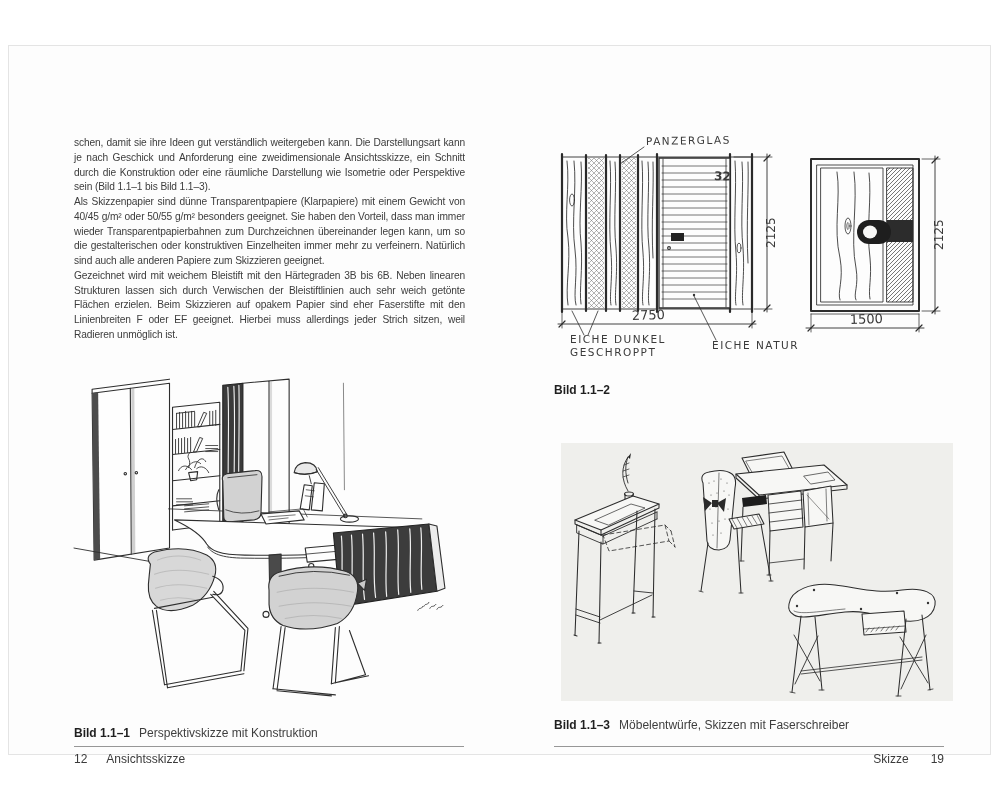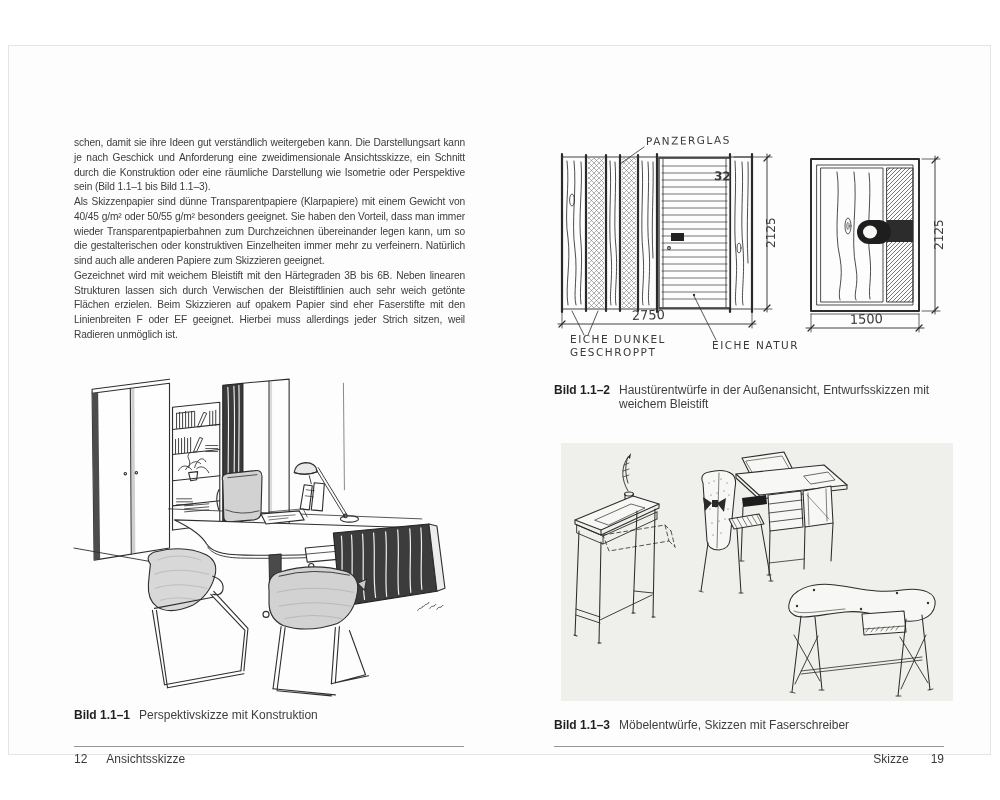--- a/index.html
+++ b/index.html
@@ -7,21 +7,21 @@
           font-family:"Liberation Sans",sans-serif;color:#3b3b3b;}
   .spread{position:absolute;left:8px;top:45px;width:983px;height:710px;background:#fdfdfd;
           border:1px solid #e4e4e4;box-sizing:border-box;padding-left:24px;}
   
   .body-text{position:absolute;left:65px;top:90px;width:391px;font-size:10.2px;
              line-height:14.75px;letter-spacing:-0.12px;text-align:justify;color:#3c3c3c;}
   .body-text p{margin:0;}
   .fig-office{position:absolute;left:63px;top:331px;width:382px;height:320px;}
   .caption{position:absolute;display:flex;gap:9px;align-items:baseline;font-size:12px;color:#3e3e3e;}
   .caption .cap-label{font-weight:bold;color:#1f1f1f;white-space:nowrap;}
-  .cap-1{left:65px;top:662px;width:392px;align-items:center;}
+  .cap-1{left:65px;top:680px;width:392px;align-items:center;}
   .cap-2{left:545px;top:337px;width:400px;}
   .cap-3{left:545px;top:672px;width:392px;}
   .frule{position:absolute;height:1px;background:#979797;}
   .frule-left{left:65px;top:700px;width:390px;}
   .frule-right{left:545px;top:700px;width:390px;}
   .pfooter{position:absolute;display:flex;align-items:baseline;font-size:12px;color:#3a3a3a;width:390px;}
   .pfooter-left{left:65px;top:706px;gap:19px;}
   .pfooter-right{left:545px;top:706px;gap:22px;justify-content:flex-end;text-align:right;}
   
   .fig-doors{position:absolute;left:545px;top:82px;width:403px;height:249px;}
@@ -203,21 +203,20 @@
       <text class="hand" x="158" y="221" font-size="10.5" letter-spacing="1.5">EICHE NATUR</text>
       <text class="hand" x="78" y="192" font-size="13" transform="rotate(-2 78 192)">2750</text>
       <text class="hand" x="221" y="106" font-size="12" transform="rotate(-90 221 106) translate(-14 0)">2125</text>
       <text class="hand" x="389" y="108" font-size="12" transform="rotate(-90 389 108) translate(-14 0)">2125</text>
       <text class="hand" x="296" y="196" font-size="13" transform="rotate(-2 296 196)">1500</text>
       <text class="hand" x="160" y="52" font-size="12" font-weight="bold" fill="#1f1f1f" transform="rotate(2 160 52)">32</text>
     </svg>
 
     <div class="caption cap-2">
       <span class="cap-label">Bild 1.1–2</span>
-      <span class="cap-text">Haustürentwürfe in der Außenansicht, Entwurfsskizzen mit weichem Bleistift</span>
     </div>
 
     <div class="gray-box">
       <svg width="392" height="258" viewBox="0 0 392 258">
         <g fill="none" stroke="#2c2c2c" stroke-width="1.05" stroke-linecap="round" stroke-linejoin="round">
 
           <path d="M67,14 C60,24 60,36 67,48 M67,14 C64,22 64,30 67,40" stroke-width=".9"></path>
           <path d="M63,22 L68,20 M62,28 L68,26 M62,34 L68,32" stroke-width=".7"></path>
           <path d="M67,14 L70,10 L69,16 Z" fill="#222" stroke="none"></path>
           <ellipse cx="68" cy="51" rx="4.5" ry="2"></ellipse>

